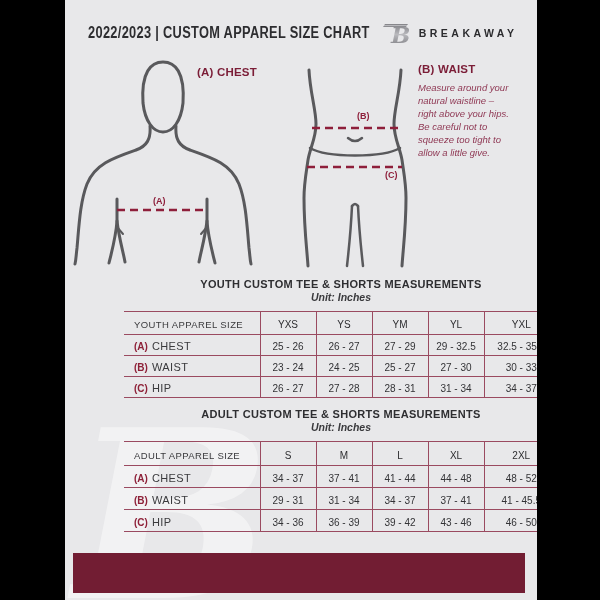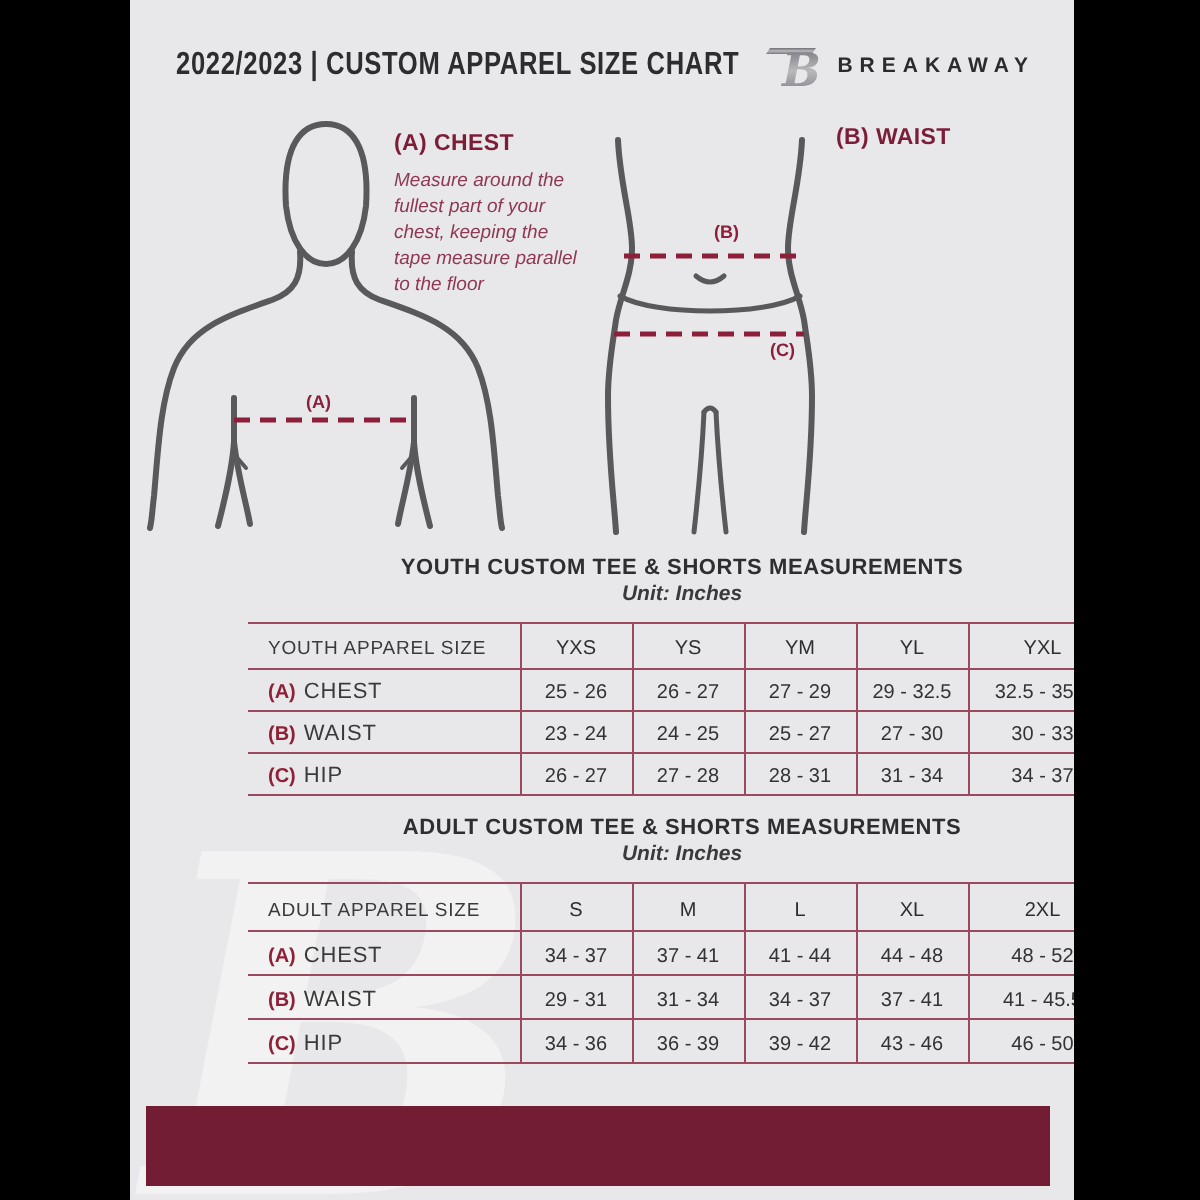--- a/index.html
+++ b/index.html
@@ -127,28 +127,29 @@
         <path d="M 242,167 L 337,167"></path>
       </g>
     </svg>
 
     <span class="lbl lbl-a">(A)</span>
     <span class="lbl lbl-b">(B)</span>
     <span class="lbl lbl-c">(C)</span>
 
     <div class="sec sec-chest">
       <div class="sec-heading">(A) CHEST</div>
-      <div class="sec-body">Measure around the
-fullest part of your
-chest, keeping the
-tape measure parallel
-to the floor</div>
     </div>
     <div class="sec sec-waist">
       <div class="sec-heading">(B) WAIST</div>
+      <div class="sec-body">Measure around your
+natural waistline –
+right above your hips.
+Be careful not to
+squeeze too tight to
+allow a little give.</div>
     </div>
 
     <div class="table-block youth-block">
       <div class="tbl-title">YOUTH CUSTOM TEE &amp; SHORTS MEASUREMENTS</div>
       <div class="tbl-unit">Unit: Inches</div>
       <table>
         <colgroup>
           <col style="width:136px">
             <col style="width:56px">
             <col style="width:56px">

